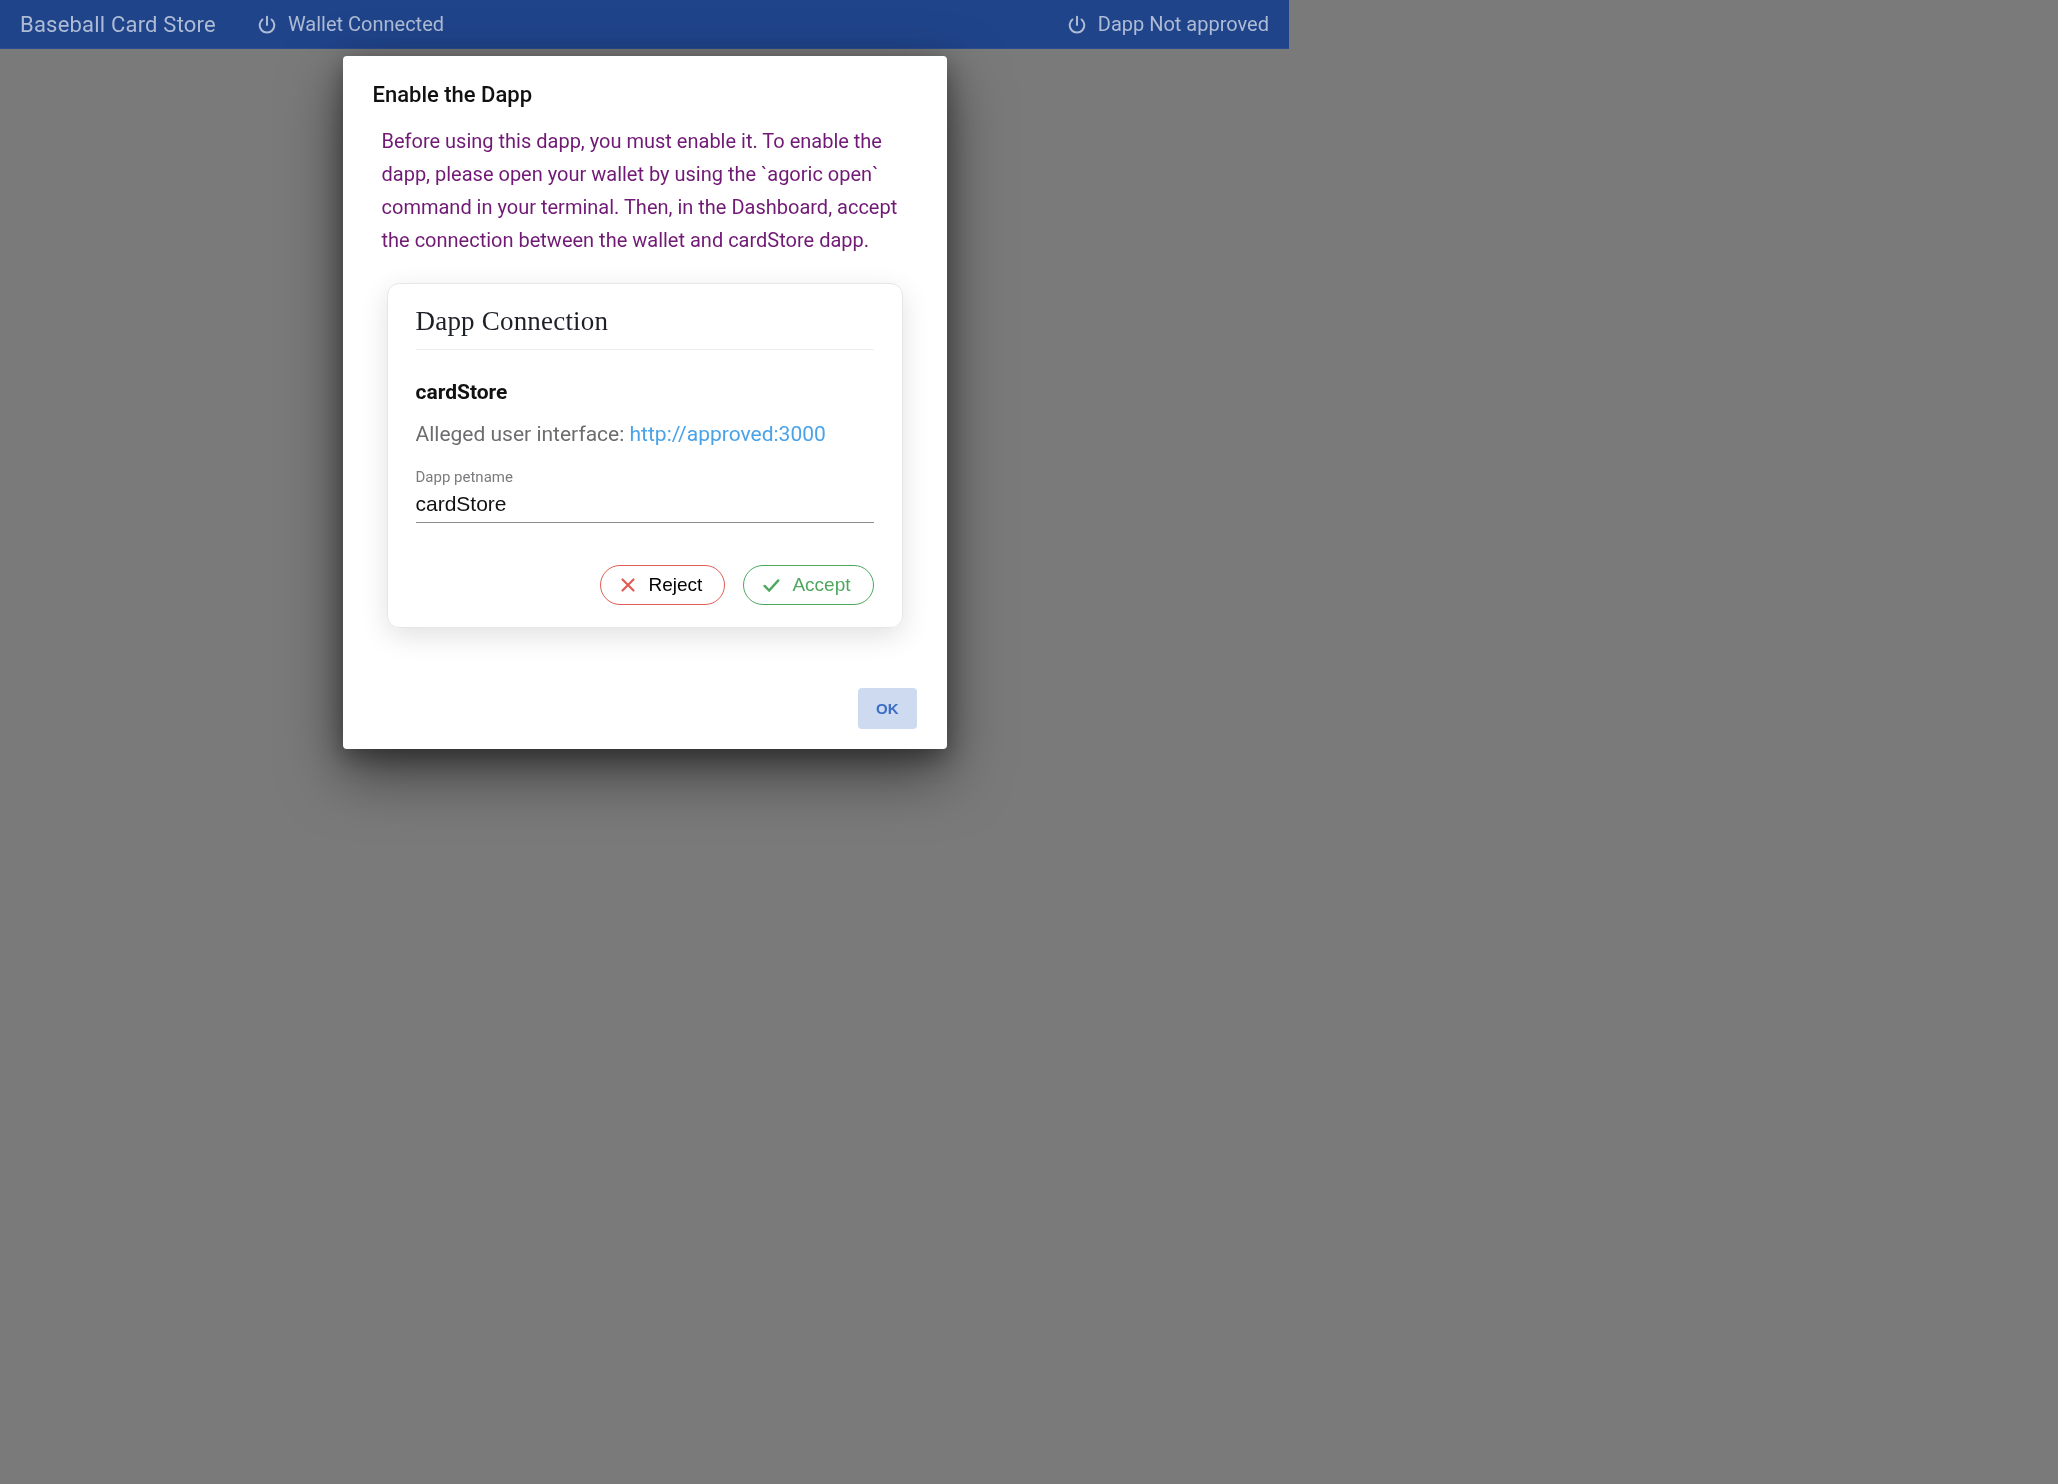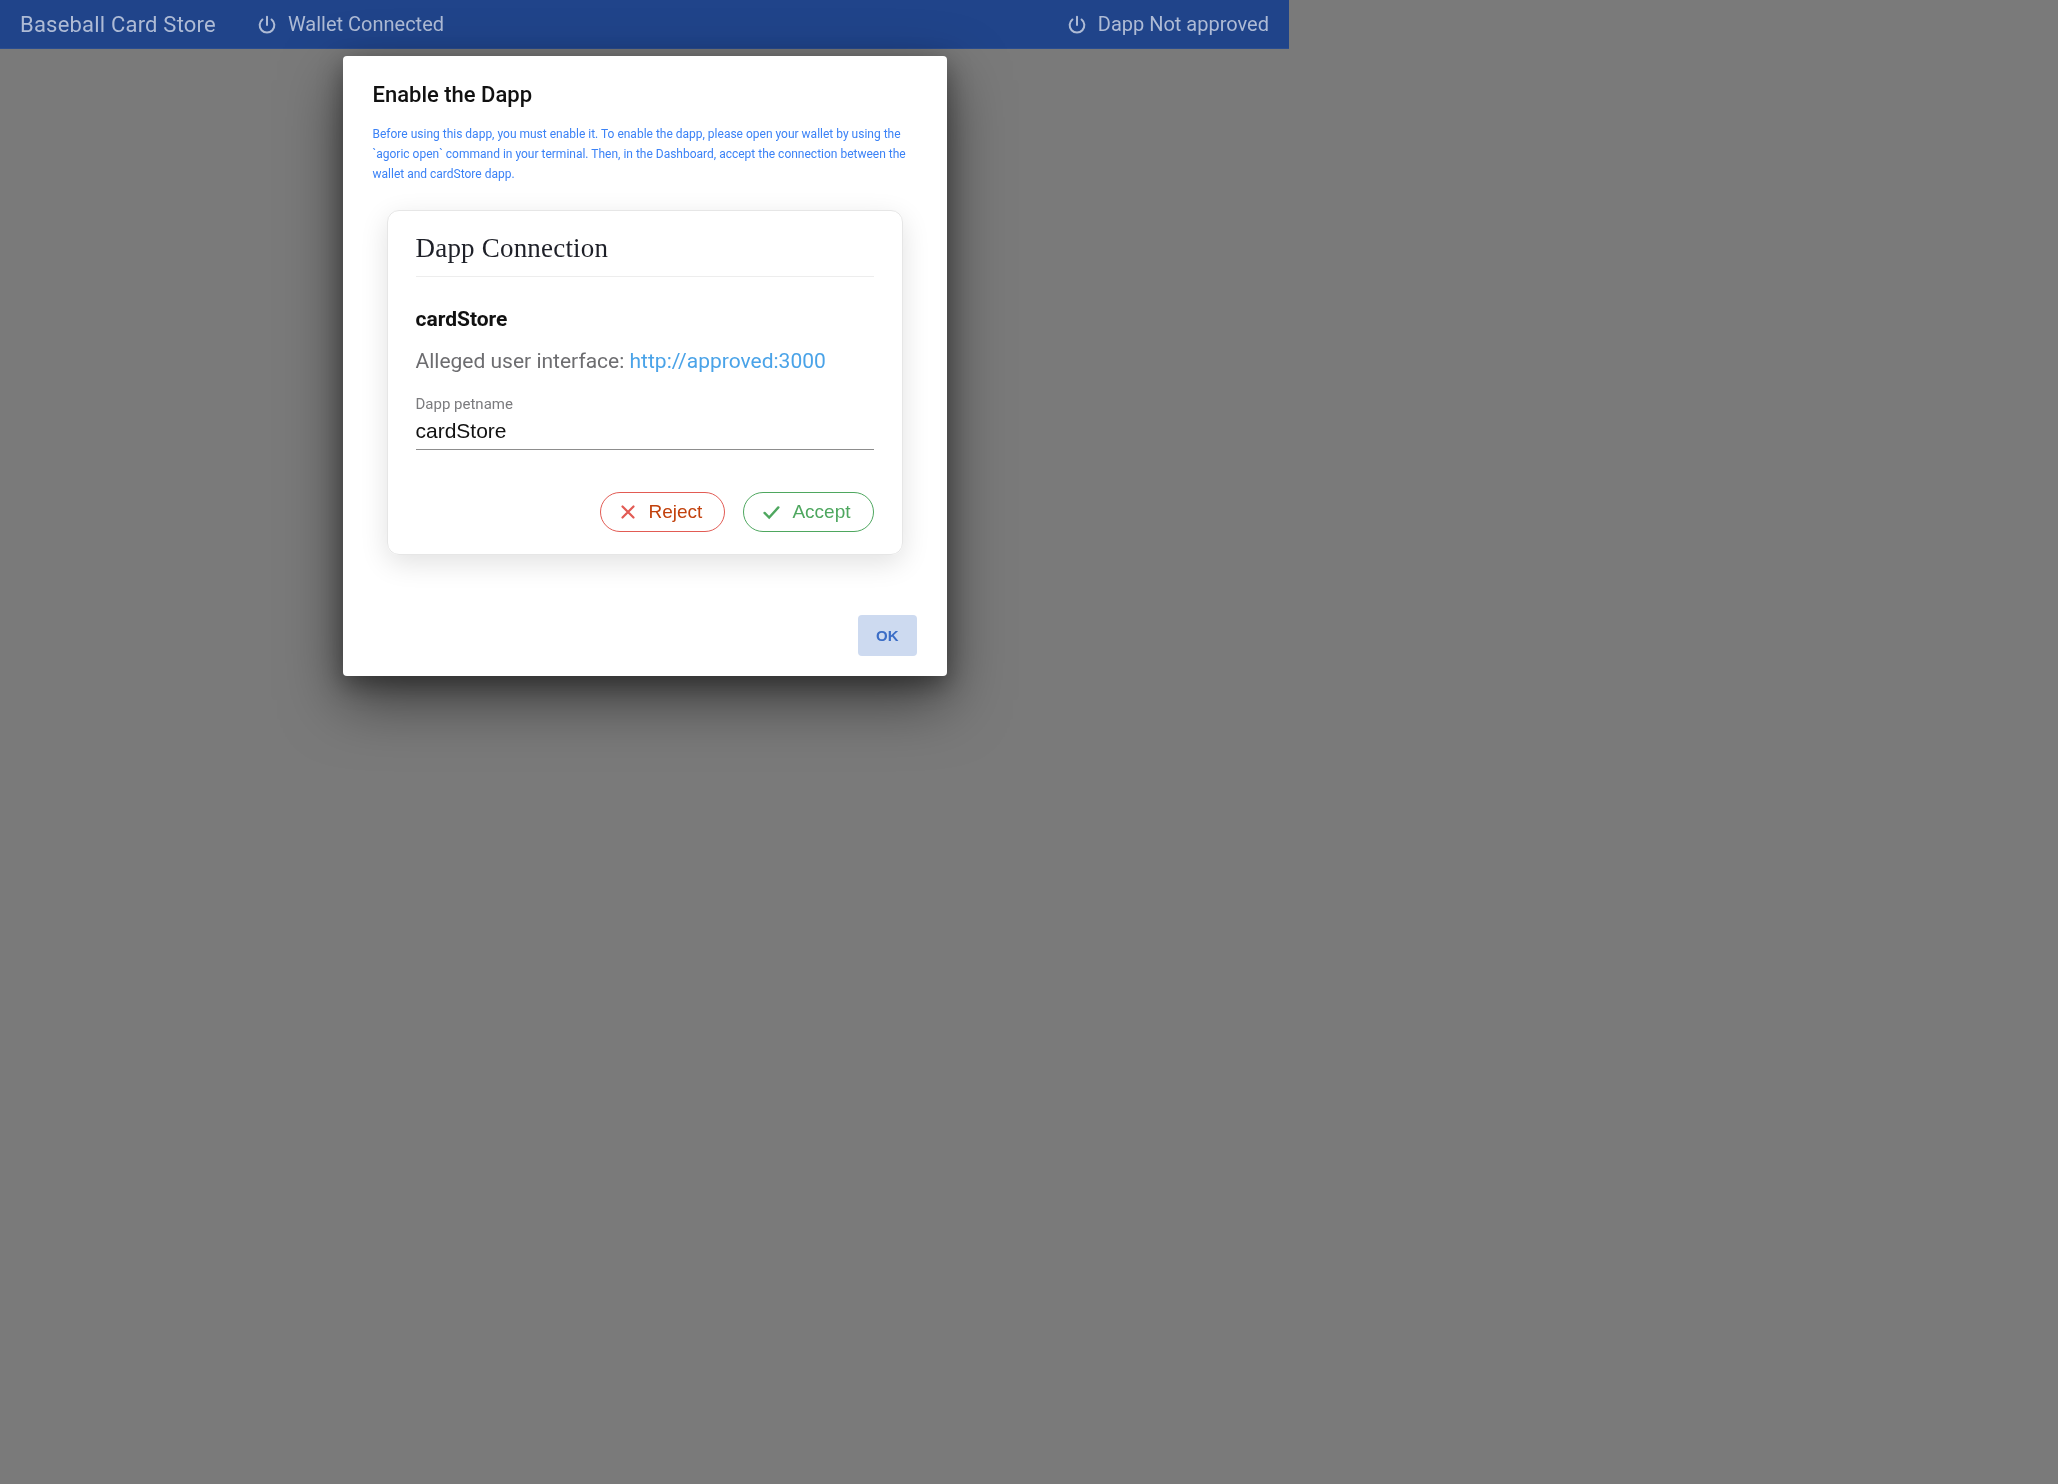--- a/index.html
+++ b/index.html
@@ -64,24 +64,25 @@
     box-shadow: 0 24px 60px rgba(0,0,0,0.5), 0 8px 24px rgba(0,0,0,0.35);
     padding: 26px 30px 20px 30px;
   }
   .dialog-title {
     font-size: 22px;
     font-weight: 500;
     color: #111;
     margin-bottom: 18px;
   }
   .dialog-text {
-    font-size: 12px;
+    font-size: 20px;
     line-height: 1.65;
-    color: #3b82f6;
+    color: #701a75;
     margin-bottom: 26px;
+    margin-left: 9px;
   }
 
   
   .card {
     margin: 0 14px;
     border: 1px solid #e6e6e6;
     border-radius: 12px;
     padding: 22px 28px 22px 28px;
     box-shadow: 0 8px 28px rgba(0,0,0,0.12);
   }
@@ -135,21 +136,21 @@
   .pill-btn {
     display: inline-flex;
     align-items: center;
     gap: 10px;
     border-radius: 999px;
     padding: 8px 22px 8px 16px;
     font-size: 19px;
     background: #fff;
     cursor: pointer;
   }
-  .pill-btn.reject { border: 1.6px solid #e25b54; color: #c2410c; }
+  .pill-btn.reject { border: 1.6px solid #e25b54; color: #000000; }
   .pill-btn.accept { border: 1.6px solid #4ea75f; color: #4ea75f; }
   .pill-btn svg { width: 22px; height: 22px; display: block; }
   .pill-btn.reject svg path { stroke: #e25b54; stroke-width: 2.4; fill: none; stroke-linecap: round; }
   .pill-btn.accept svg path { stroke: #4ea75f; stroke-width: 2.6; fill: none; stroke-linecap: round; }
 
   .dialog-actions {
     display: flex;
     justify-content: flex-end;
     margin-top: 60px;
   }

